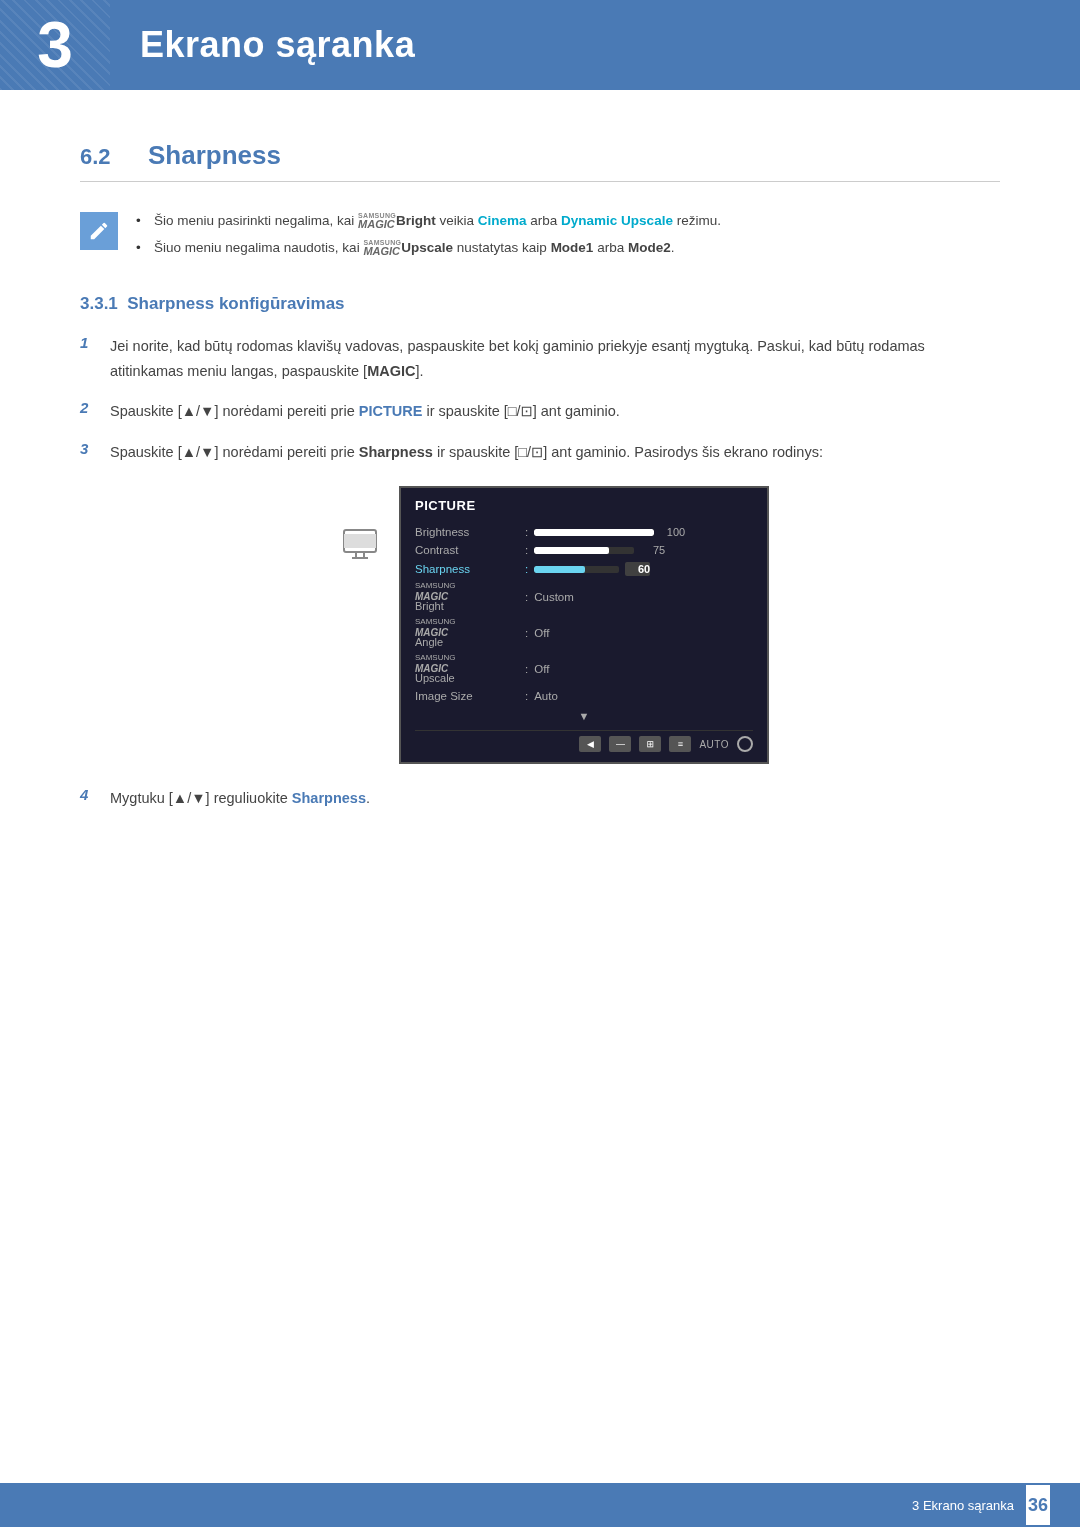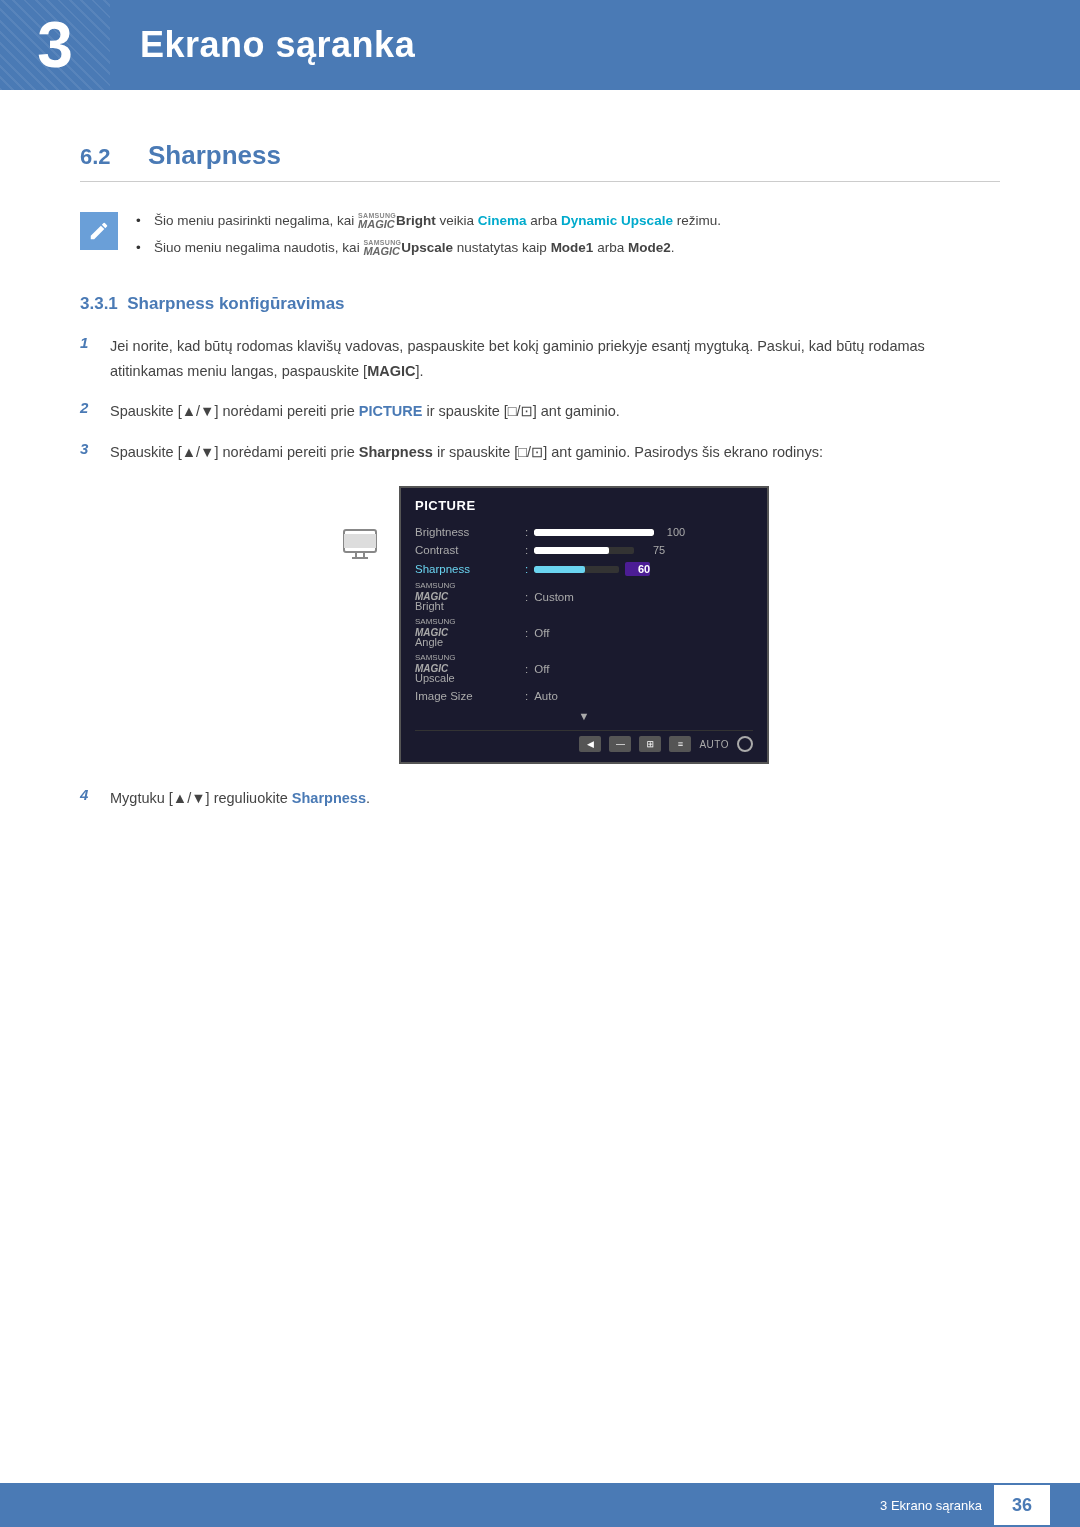--- a/index.html
+++ b/index.html
@@ -235,21 +235,21 @@
       background: #6ad4f0;
     }
     .progress-value {
       color: #aaa;
       font-size: 11px;
       min-width: 25px;
       text-align: right;
     }
     .progress-value.selected {
       color: #fff;
-      background: #4c1d95;
+      background: #404040;
       padding: 1px 0;
       border-radius: 2px;
       font-weight: bold;
     }
     .menu-divider-arrow {
       color: #aaa;
       font-size: 11px;
       text-align: center;
       margin-top: 5px;
     }
@@ -327,21 +327,21 @@
     }
     .footer-chapter-text {
       color: #fff;
       font-size: 13px;
     }
     .footer-page-number {
       background: #fff;
       color: #4a7ab5;
       font-size: 18px;
       font-weight: bold;
-      width: 56px;
+      width: 24px;
       height: 40px;
       display: flex;
       align-items: center;
       justify-content: center;
     }
     .key-highlight {
       font-weight: bold;
       color: #4a7ab5;
     }
   </style>

